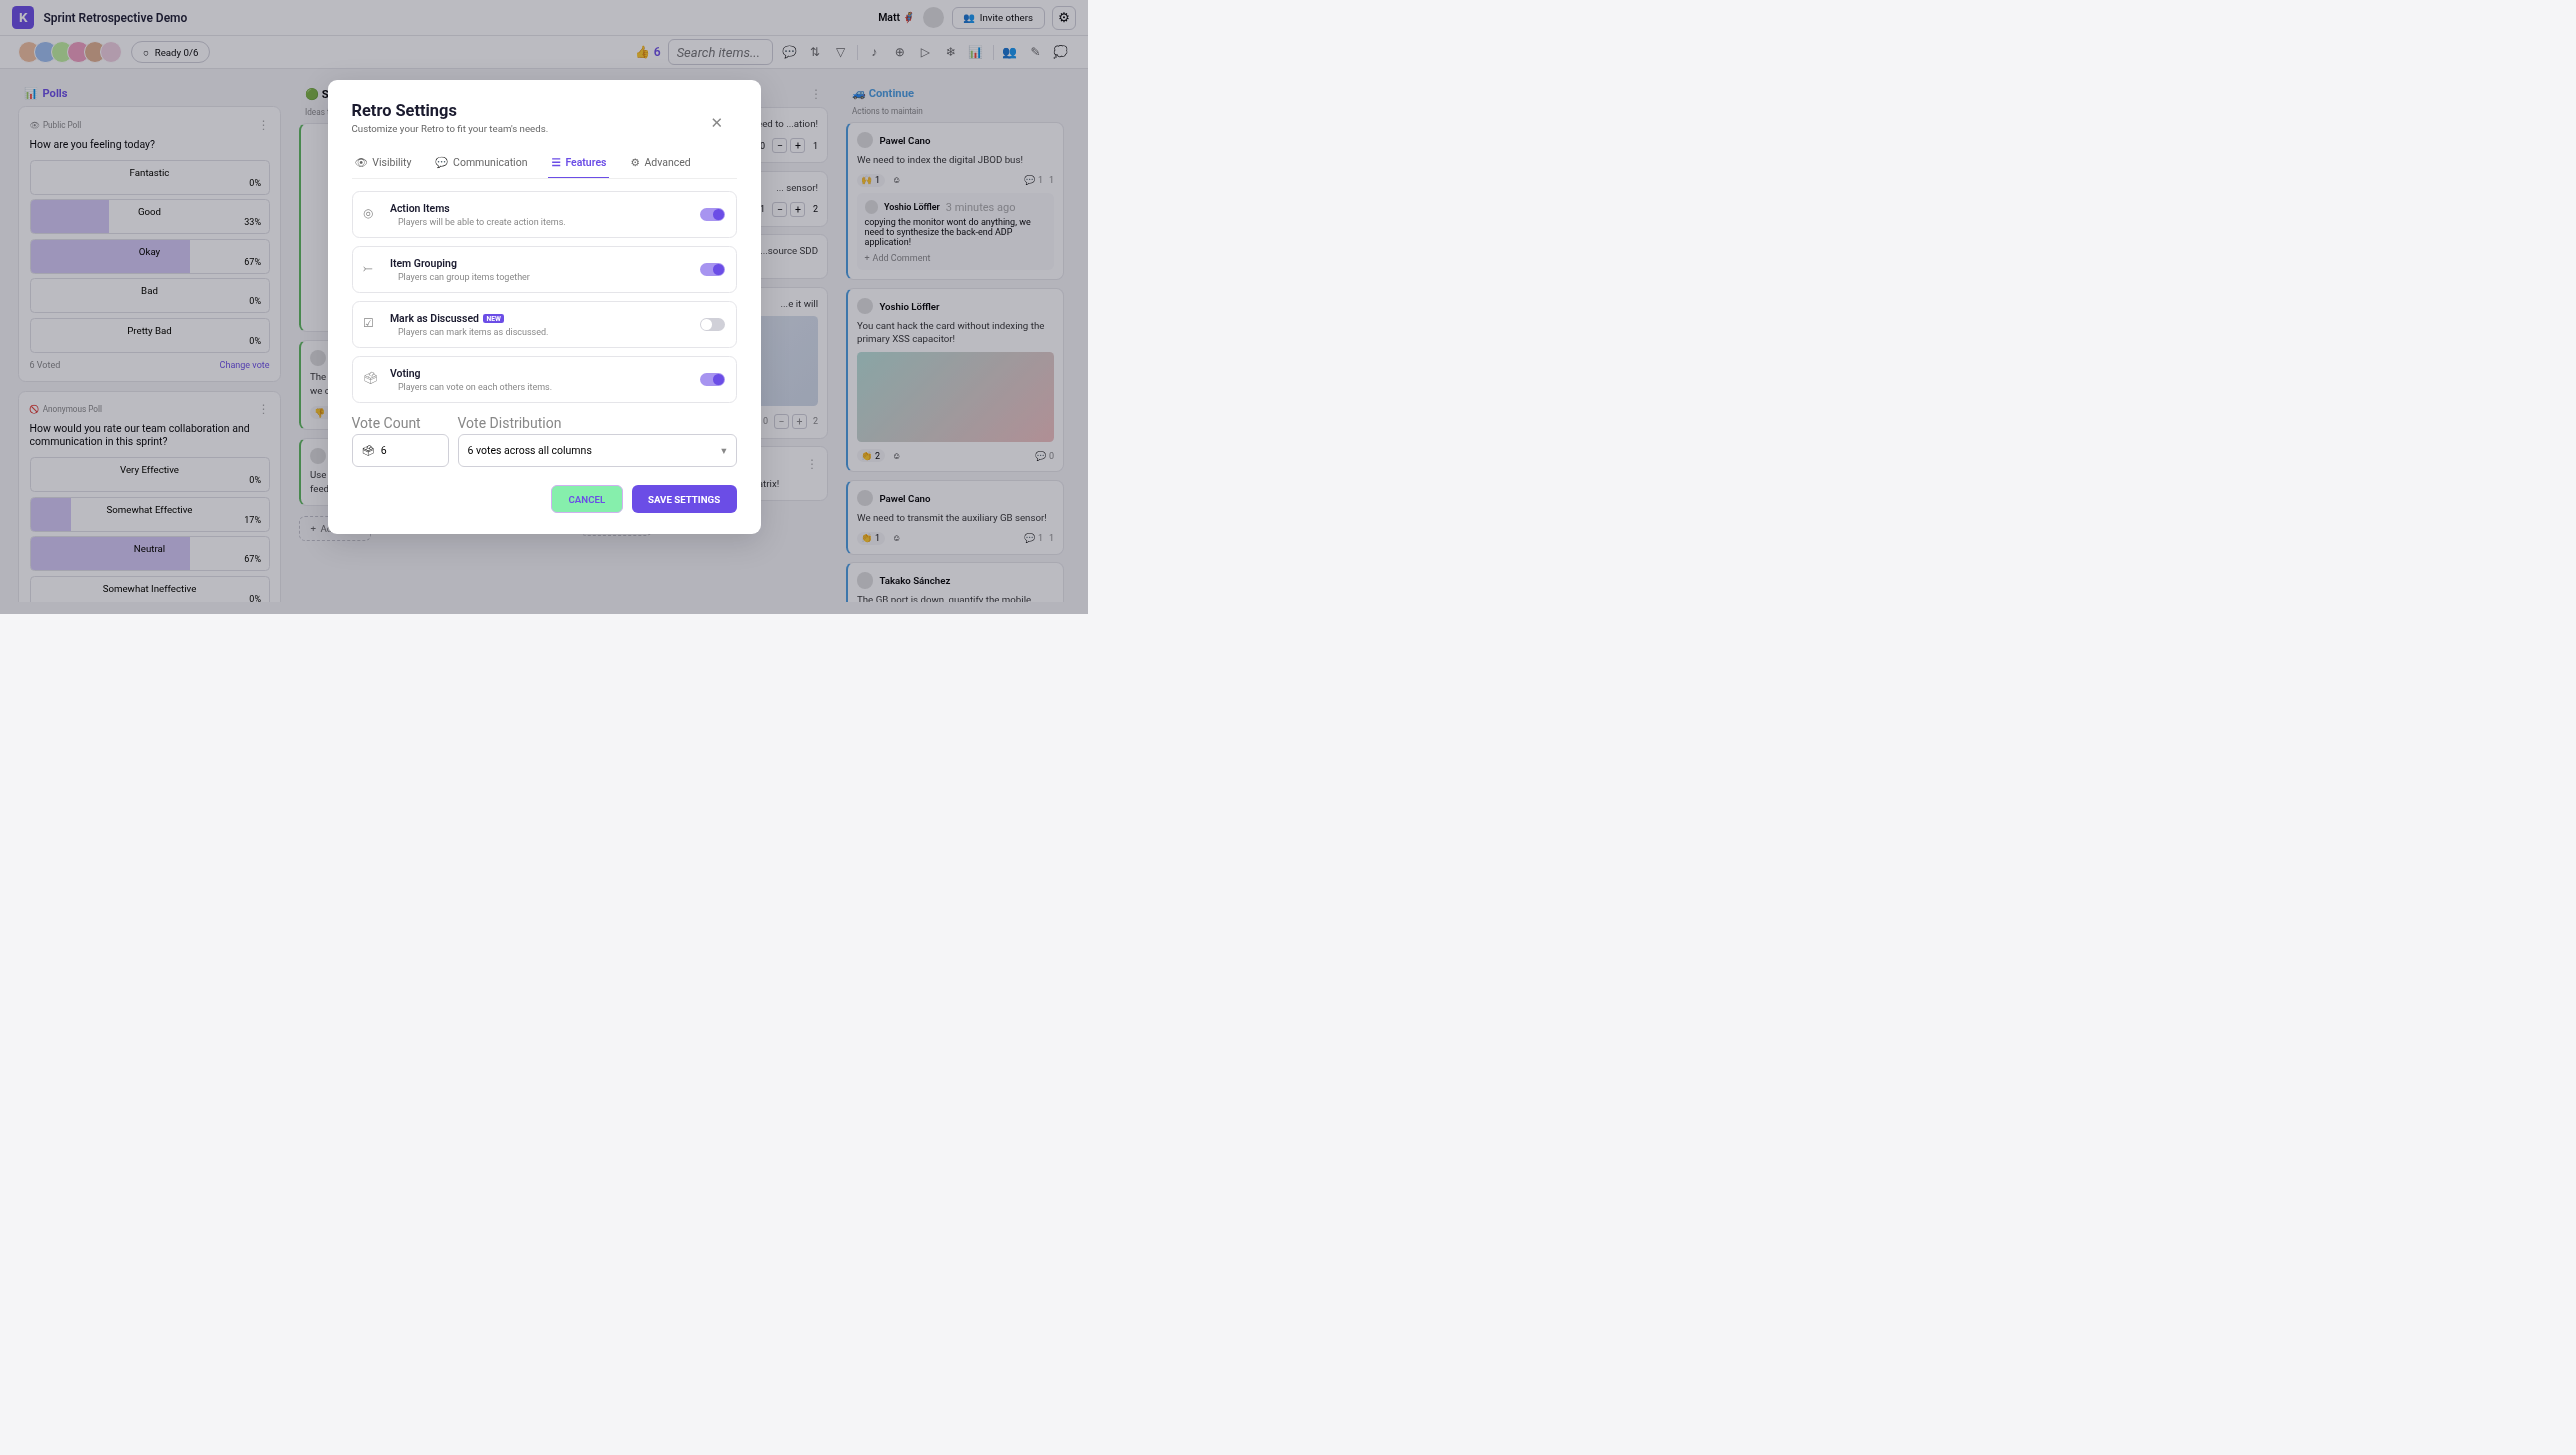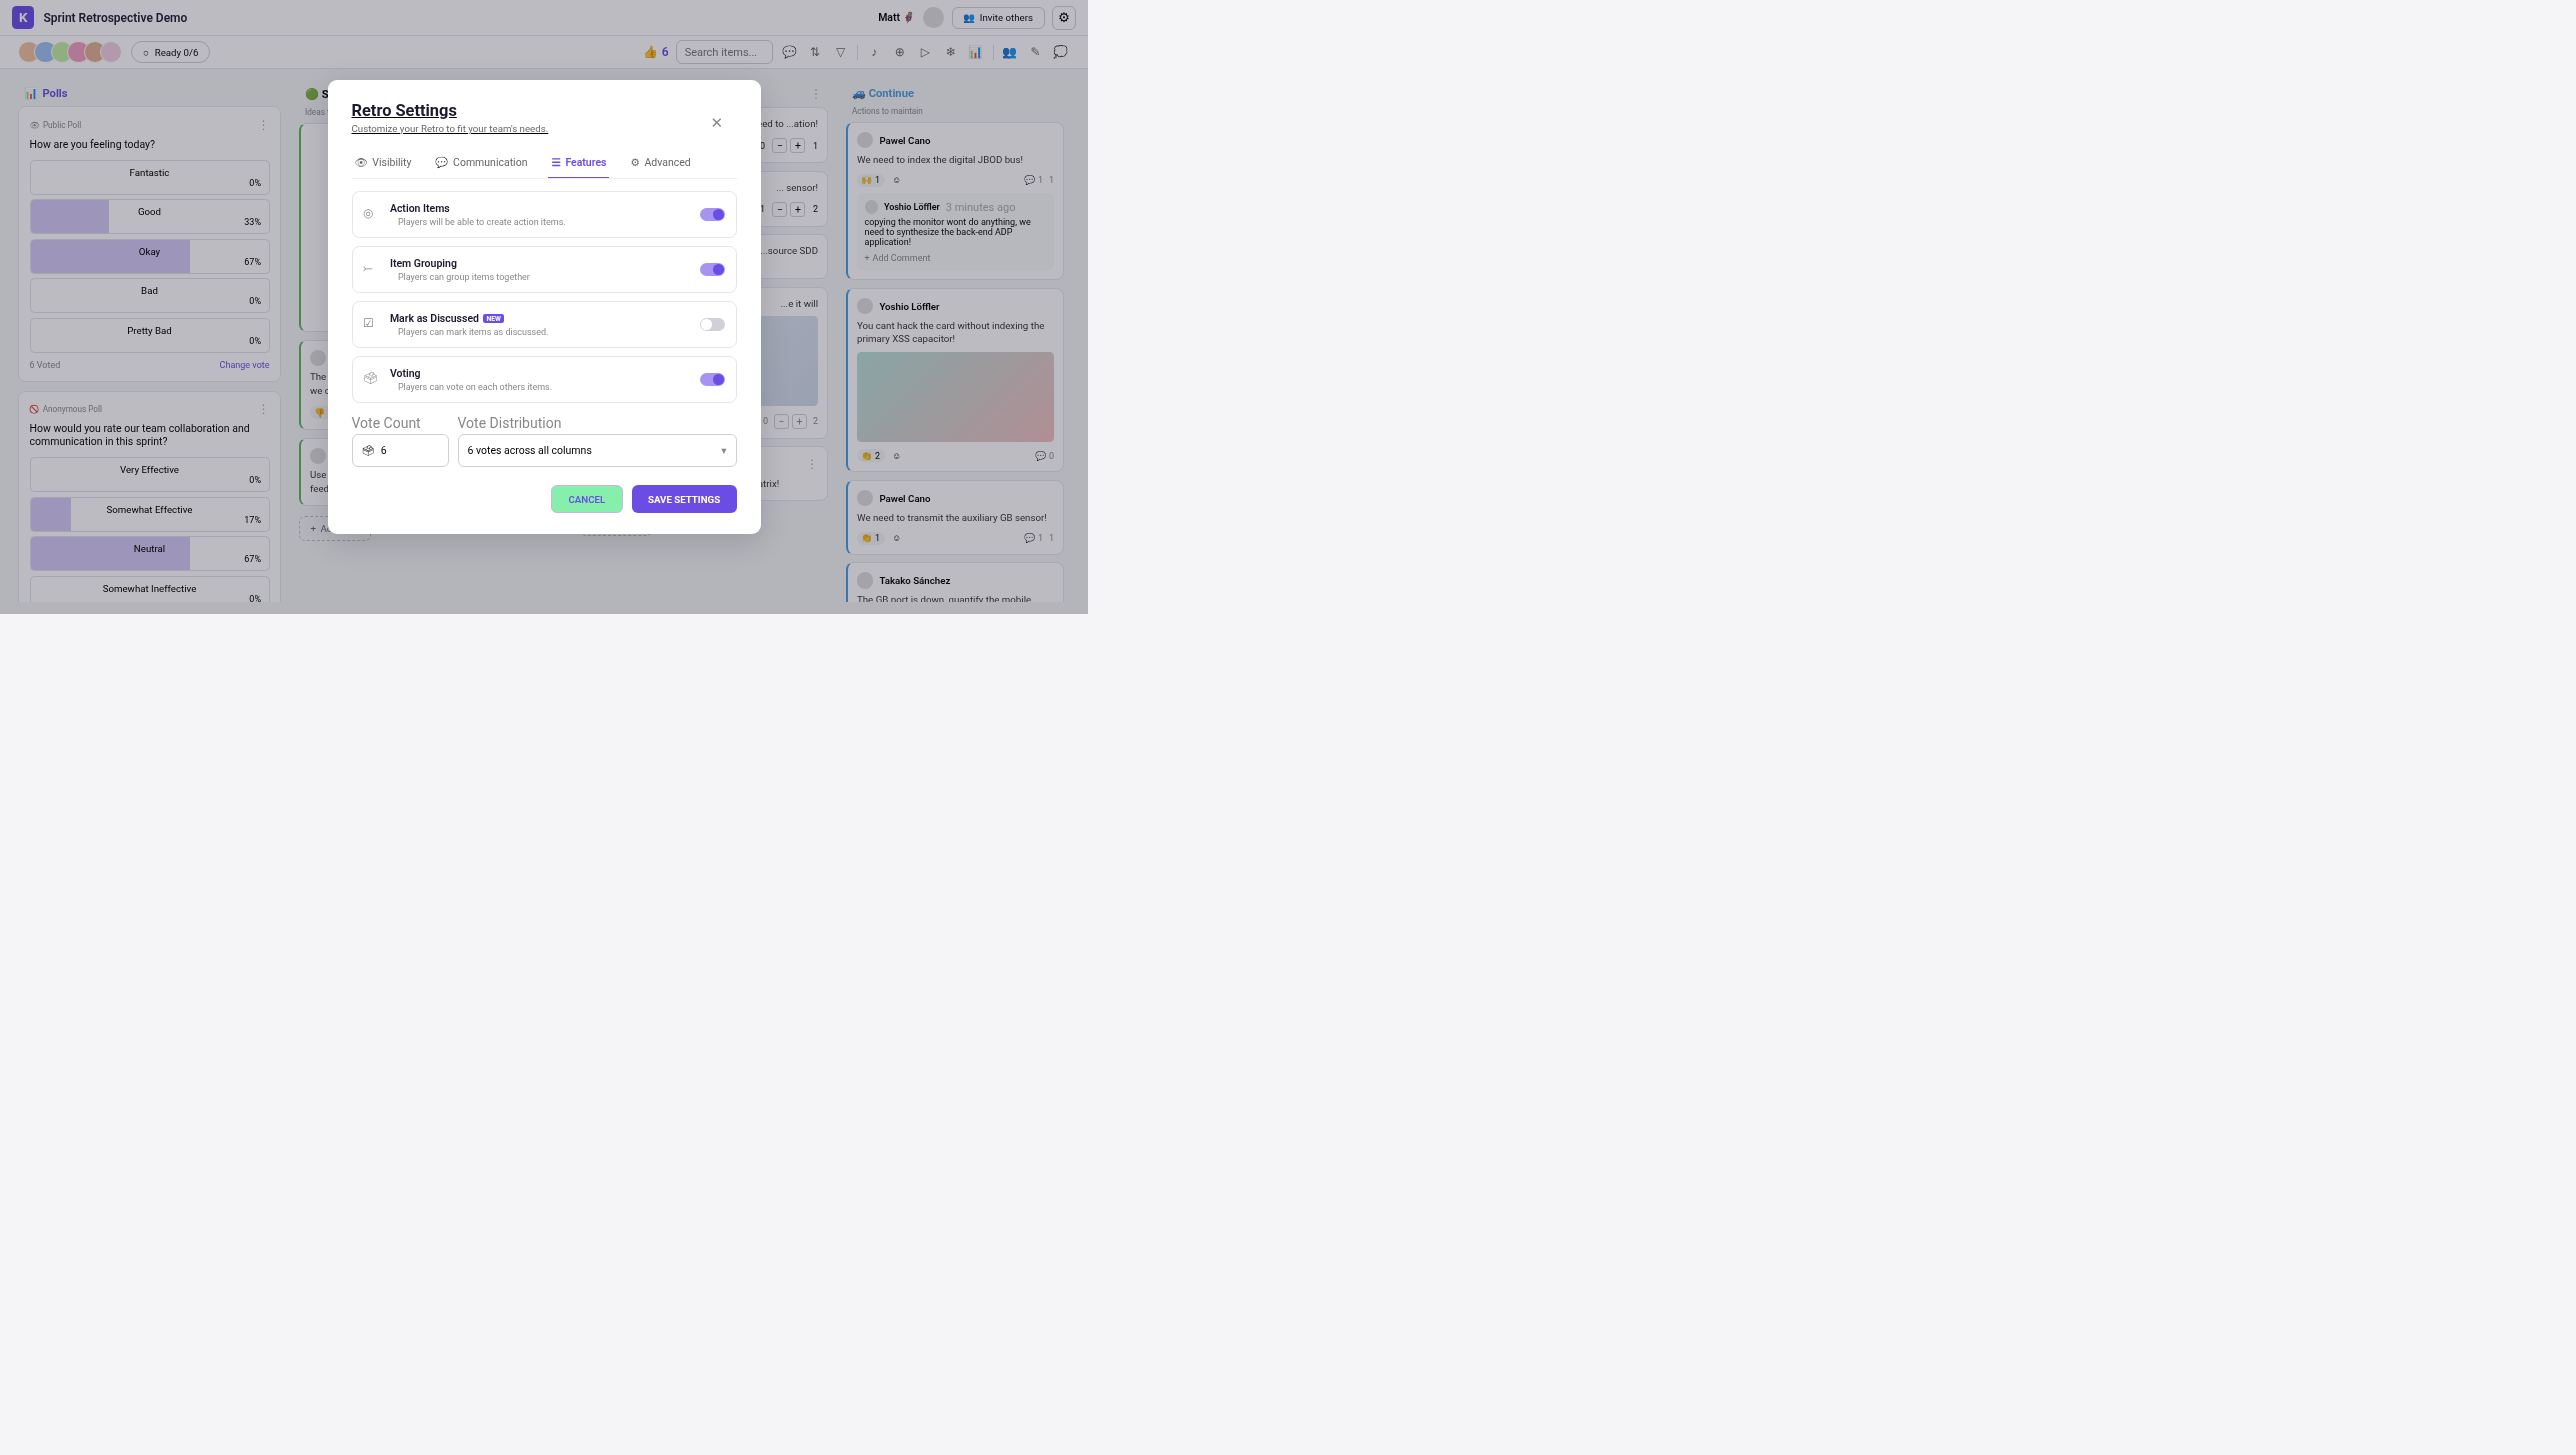--- a/index.html
+++ b/index.html
@@ -16,21 +16,21 @@
     .icon-btn { width: 24px; height: 24px; border: 0.7px solid #d0d0d8; border-radius: 6px; background: #fff; display: flex; align-items: center; justify-content: center; cursor: pointer; }
     
     
     .toolbar { height: 33px; background: #fff; display: flex; align-items: center; padding: 0 18px; gap: 9px; border-bottom: 0.7px solid #e5e5e9; }
     .avatar-stack { display: flex; }
     .avatar-stack .avatar { margin-left: -6px; border: 1.5px solid #fff; width: 22.4px; height: 22.4px; }
     .avatar-stack .avatar:first-child { margin-left: 0; }
     .ready-pill { border: 0.7px solid #d0d0d8; padding: 4.5px 10.5px; border-radius: 13.4px; display: flex; align-items: center; gap: 6px; font-size: 9.7px; }
     .toolbar-right { margin-left: auto; display: flex; align-items: center; gap: 7.5px; }
     .vote-count { display: flex; align-items: center; gap: 3px; color: #6b4de6; font-weight: 600; }
-    .search-input { border: 0.7px solid #d0d0d8; border-radius: 6px; padding: 4.5px 7.5px; font-size: 11px; width: 97px; }
+    .search-input { border: 0.7px solid #d0d0d8; border-radius: 6px; padding: 4.5px 7.5px; font-size: 13px; width: 105px; font-style: italic; }
     .toolbar-icon { width: 18px; height: 18px; display: flex; align-items: center; justify-content: center; color: #666; cursor: pointer; }
     .divider { width: 0.7px; height: 15px; background: #e0e0e5; }
     
     
     .board { display: flex; gap: 12px; padding: 12px 15px; height: calc(100% - 69px); overflow: hidden; }
     .column { background: transparent; border-radius: 7.5px; width: 269px; flex-shrink: 0; display: flex; flex-direction: column; }
     .col-header { padding: 6px 9px; display: flex; align-items: center; justify-content: space-between; }
     .col-title { font-weight: 700; font-size: 11.2px; display: flex; align-items: center; gap: 4.5px; }
     .col-subtitle { font-size: 8.2px; color: #888; padding: 0 9px 6px; }
     .col-body { flex: 1; overflow-y: auto; padding: 0 3px; }
@@ -70,21 +70,21 @@
     .comment-author { font-weight: 600; }
     .comment-meta { color: #aaa; font-size: 11px; }
     .add-comment { color: #888; font-size: 9px; margin-top: 6px; cursor: pointer; display: flex; align-items: center; gap: 3px; }
     
     
     .modal-backdrop { position: absolute; inset: 0; background: rgba(30, 30, 50, 0.3); display: flex; align-items: center; justify-content: center; }
     .modal { background: #fff; border-radius: 9px; width: 433px; padding: 21px 24px; box-shadow: 0 7.5px 30px rgba(0,0,0,0.15); }
     .modal-title { font-size: 16.4px; font-weight: 700; color: #1a1a2e; }
     .modal-subtitle { font-size: 9.7px; color: #666; margin-top: 3px; }
     .close-x { position: absolute; top: 13.4px; right: 13.4px; font-size: 15px; color: #888; cursor: pointer; }
-    .modal-header { position: relative; text-decoration: underline; }
+    .modal-header { position: relative; }
     .tabs { display: flex; gap: 18px; margin-top: 15px; border-bottom: 0.7px solid #eee; }
     .tab { padding: 7.5px 3px; font-size: 10.5px; color: #666; display: flex; align-items: center; gap: 4.5px; cursor: pointer; border-bottom: 1.5px solid transparent; }
     .tab.active { color: #6b4de6; border-bottom-color: #6b4de6; font-weight: 600; }
     .features-list { margin-top: 12px; display: flex; flex-direction: column; gap: 7.5px; }
     .feature-row { border: 0.7px solid #e5e5e9; border-radius: 7.5px; padding: 10.5px; display: flex; align-items: center; gap: 10.5px; }
     .feature-icon { width: 16.4px; height: 16.4px; color: #888; flex-shrink: 0; }
     .feature-text { flex: 1; }
     .feature-title { font-size: 10.5px; font-weight: 600; color: #1a1a2e; display: flex; align-items: center; gap: 4.5px; }
     .new-badge { background: #6b4de6; color: #fff; font-size: 6.7px; padding: 0.7px 3px; border-radius: 2.2px; font-weight: 700; }
     .feature-desc { font-size: 9px; color: #888; margin-top: 1.5px; padding-left: 8px; }

